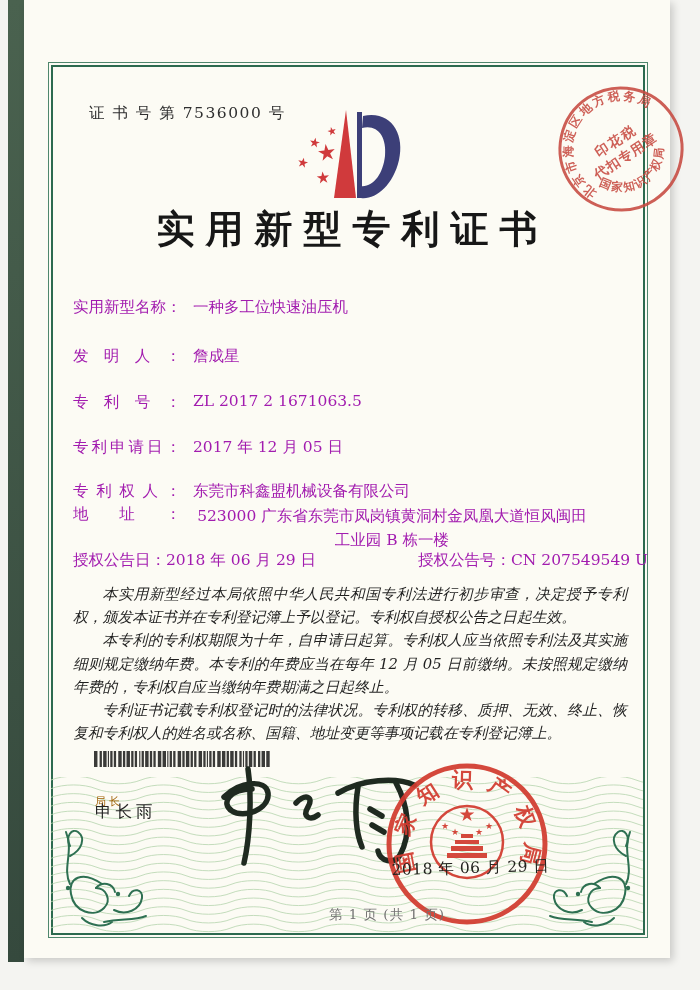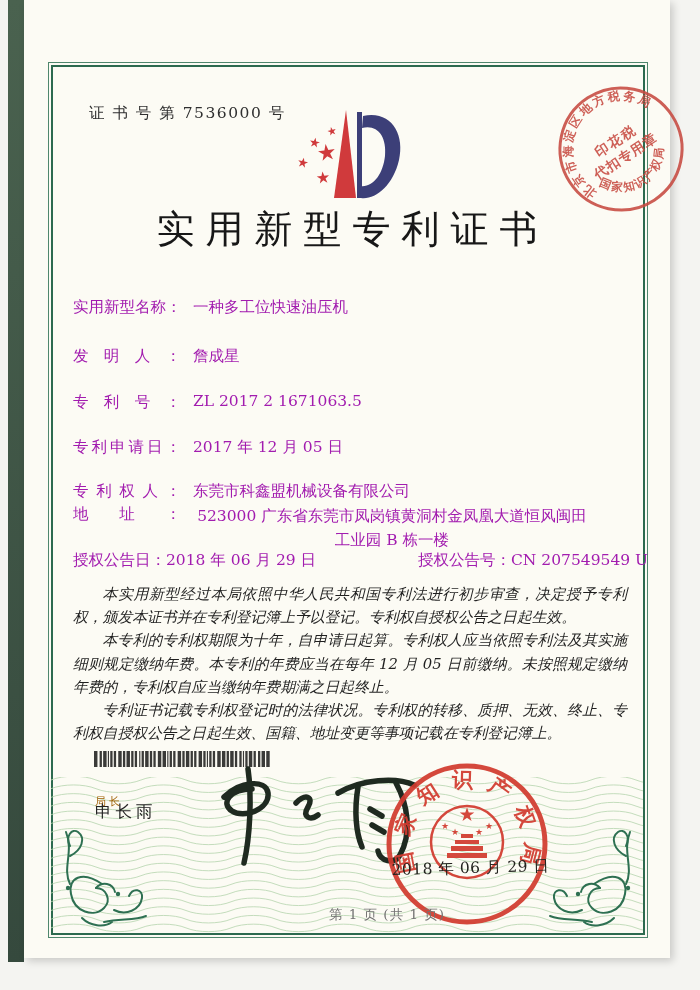--- a/index.html
+++ b/index.html
@@ -6,21 +6,21 @@
   body{width:700px;height:990px;background:#eceeea;font-family:"DejaVu Serif","Liberation Serif",serif;}
   .stage{position:relative;width:700px;height:990px;background:#f4f4f1;overflow:hidden;}
   .abs{position:absolute;}
   .spine{left:8px;top:0;width:16px;height:962px;background:linear-gradient(180deg,#4a624f,#35493d);}
   .paper{left:24px;top:0;width:646px;height:958px;background:#fcfbf4;box-shadow:3px 3px 8px rgba(0,0,0,.18);}
   .frame-outer{left:48px;top:62px;width:598px;height:874px;border:1px solid #4f876d;}
   .frame-inner{position:absolute;left:2px;top:2px;right:2px;bottom:2px;border:2px solid #2c6a4f;}
   .cert-no{left:73px;top:103px;font-size:15.5px;letter-spacing:1.5px;color:#2f2f2f;margin-left:16px;}
   .logo{left:283px;top:104px;width:150px;height:104px;}
   .logo .star{position:absolute;color:#d03a3c;line-height:1;}
-  .title{left:48px;top:204px;width:598px;text-align:center;font-size:38px;font-weight:400;
+  .title{left:48px;top:204px;width:598px;text-align:center;font-size:38px;font-weight:700;
          letter-spacing:11px;text-indent:11px;color:#171717;}
   .row{left:73px;font-size:15.5px;color:#a21caf;white-space:nowrap;}
   .row .lbl{display:inline-block;width:108px;text-align:justify;text-align-last:justify;vertical-align:top;}
   .row .val{display:inline-block;margin-left:7px;vertical-align:top;}
   .row.wrap{white-space:normal;}
   .row.wrap .val{width:398px;line-height:24px;text-align:center;}
   .grant-right{position:absolute;left:345px;top:0;white-space:nowrap;}
   .paras{left:73px;top:582px;width:554px;color:#1f1f1f;}
   .paras p{margin:0;font-size:14.8px;line-height:23.2px;text-align:justify;text-indent:2em;
            font-style:italic;}
@@ -153,21 +153,21 @@
   <div class="abs row" style="top:550px;width:560px;">
     <span>授权公告日：</span><span>2018 年 06 月 29 日</span>
     <span class="grant-right">
       <span>授权公告号：</span><span>CN 207549549 U</span>
     </span>
   </div>
 
   <div class="abs paras">
     <p>本实用新型经过本局依照中华人民共和国专利法进行初步审查，决定授予专利权，颁发本证书并在专利登记簿上予以登记。专利权自授权公告之日起生效。</p>
     <p>本专利的专利权期限为十年，自申请日起算。专利权人应当依照专利法及其实施细则规定缴纳年费。本专利的年费应当在每年 12 月 05 日前缴纳。未按照规定缴纳年费的，专利权自应当缴纳年费期满之日起终止。</p>
-    <p>专利证书记载专利权登记时的法律状况。专利权的转移、质押、无效、终止、专利权自授权公告之日起生效、国籍、地址变更等事项记载在专利登记簿上。</p>
+    <p>专利证书记载专利权登记时的法律状况。专利权的转移、质押、无效、终止、恢复和专利权人的姓名或名称、国籍、地址变更等事项记载在专利登记簿上。</p>
   </div>
 
   <svg class="abs" id="barcode" style="left:94px;top:751px;" width="180" height="17" viewBox="0 0 180 17">
       <rect x="0.00" y="0" width="3.45" height="16" fill="#3a3a38"></rect>
       <rect x="5.60" y="0" width="2.30" height="16" fill="#3a3a38"></rect>
       <rect x="9.15" y="0" width="3.45" height="16" fill="#3a3a38"></rect>
       <rect x="13.85" y="0" width="1.15" height="16" fill="#3a3a38"></rect>
       <rect x="16.25" y="0" width="2.30" height="16" fill="#3a3a38"></rect>
       <rect x="19.80" y="0" width="2.30" height="16" fill="#3a3a38"></rect>
       <rect x="24.25" y="0" width="3.45" height="16" fill="#3a3a38"></rect>

